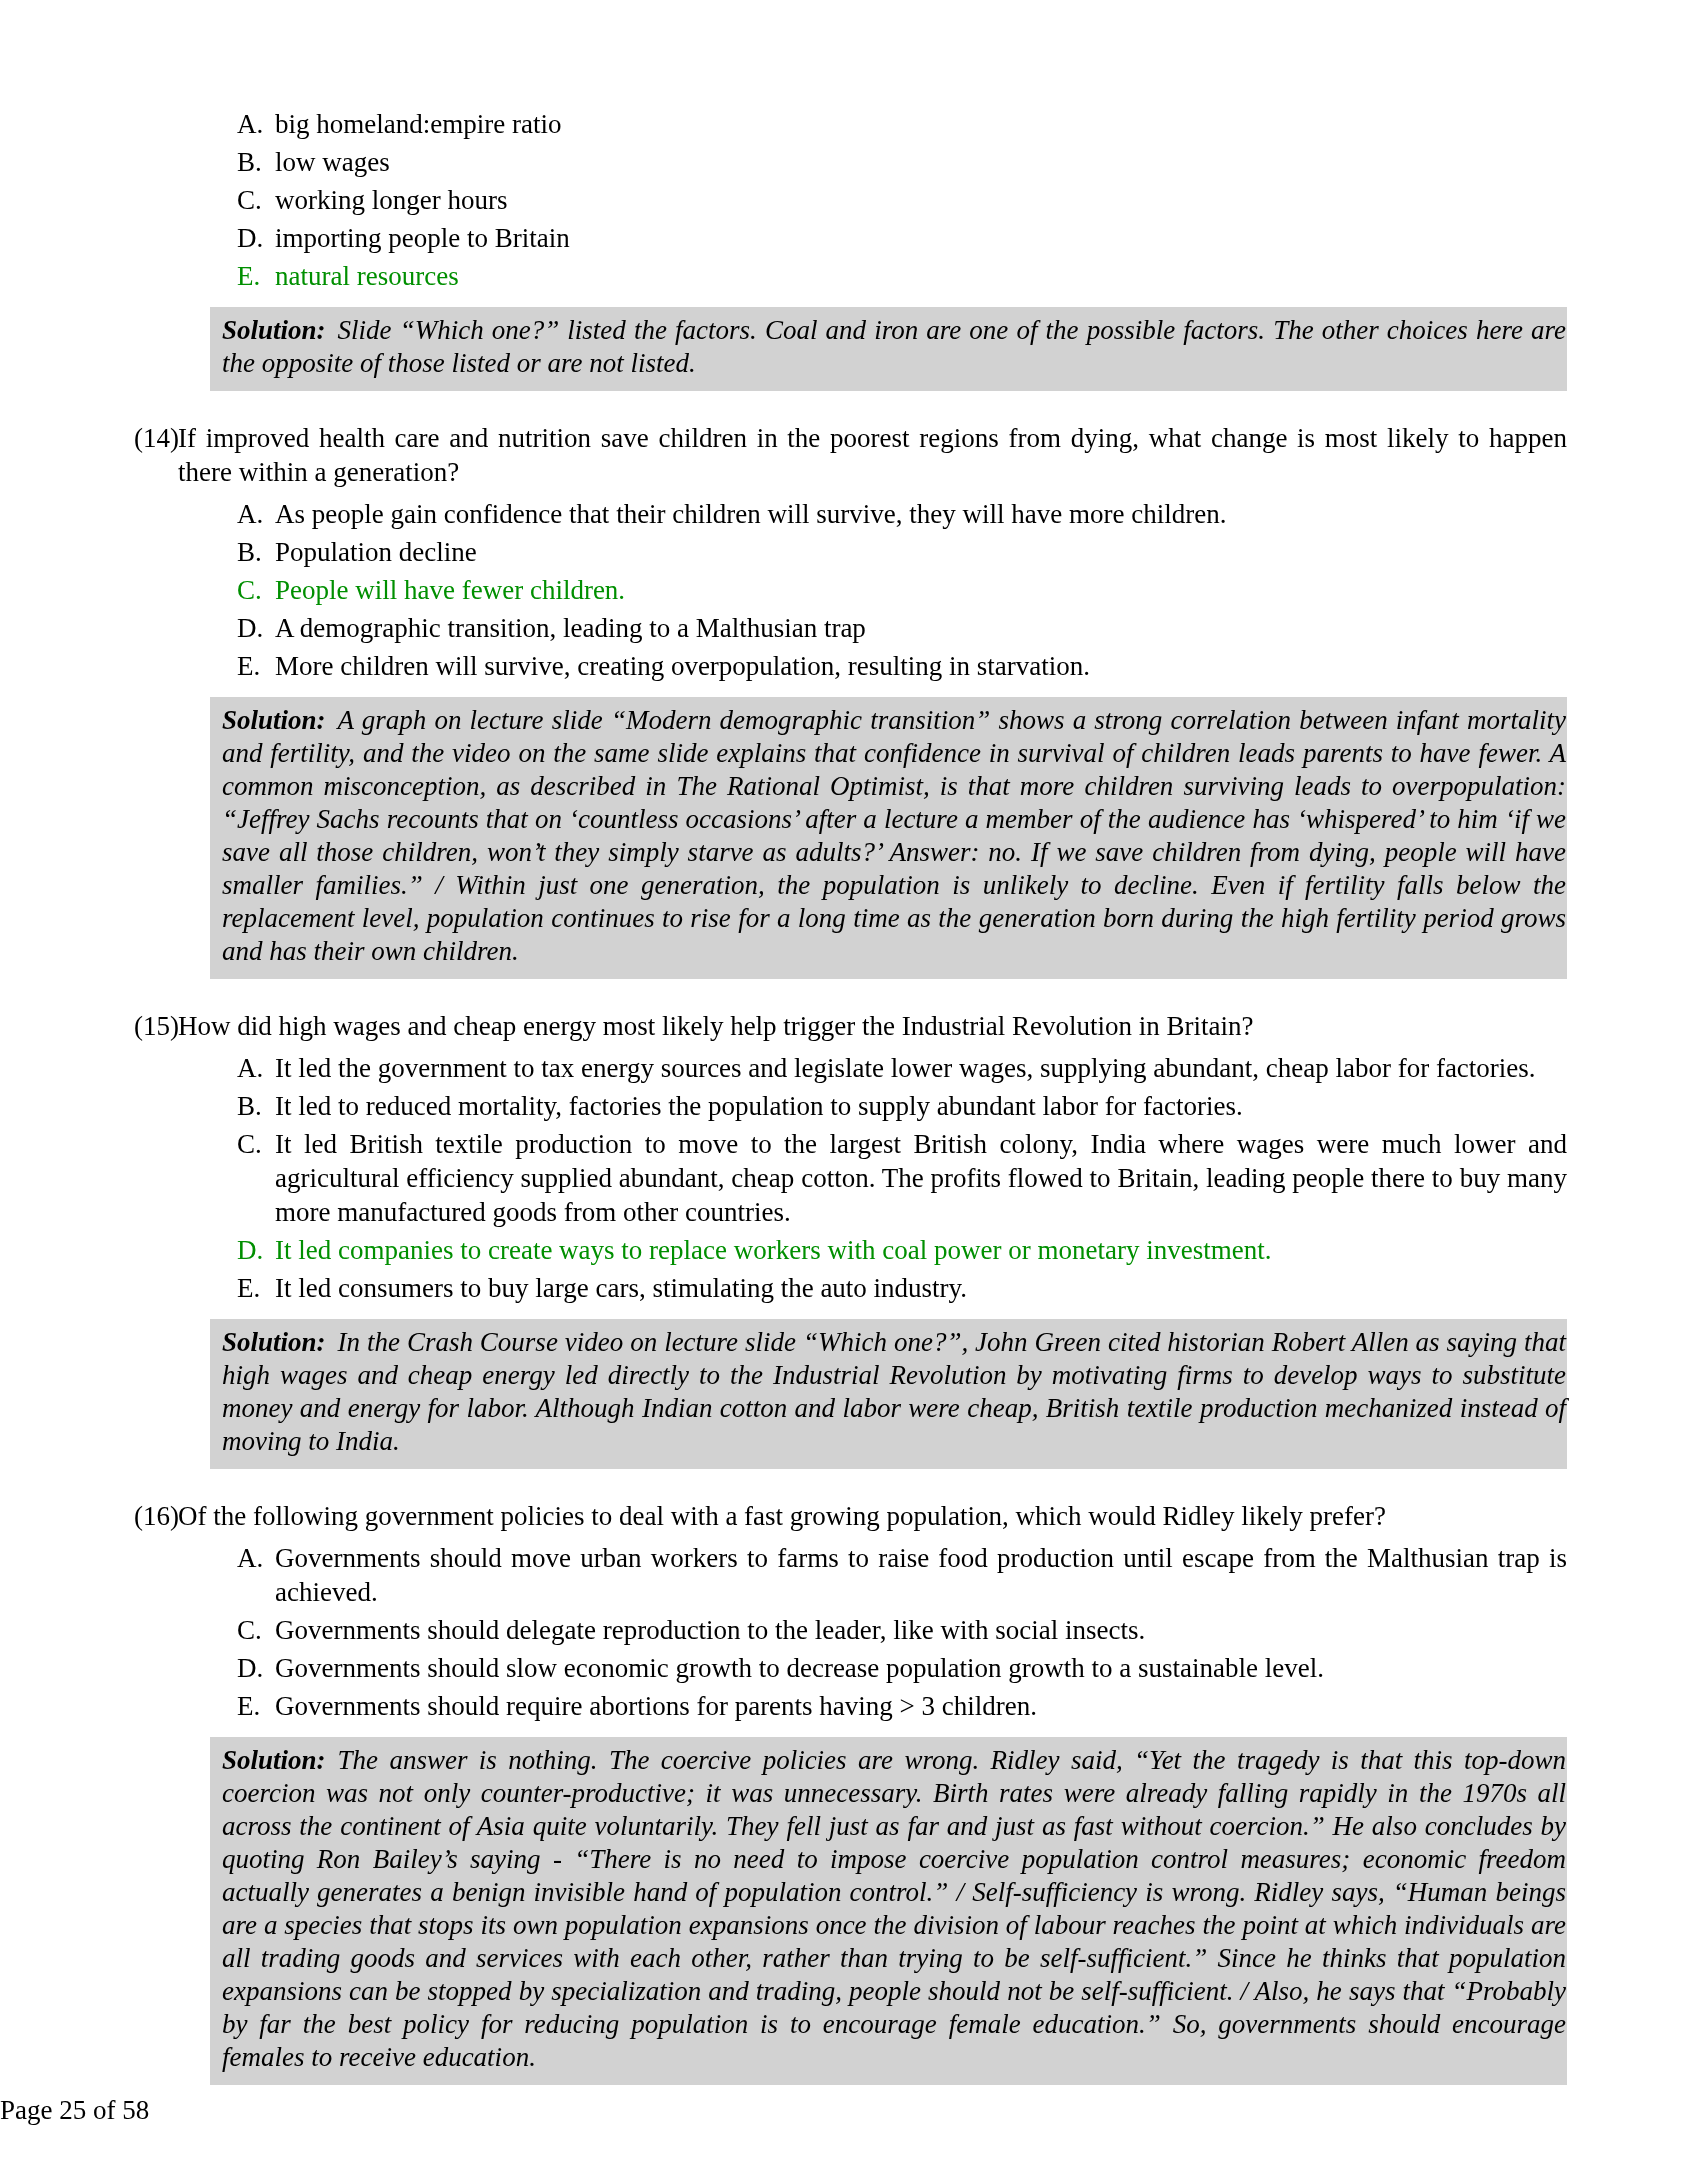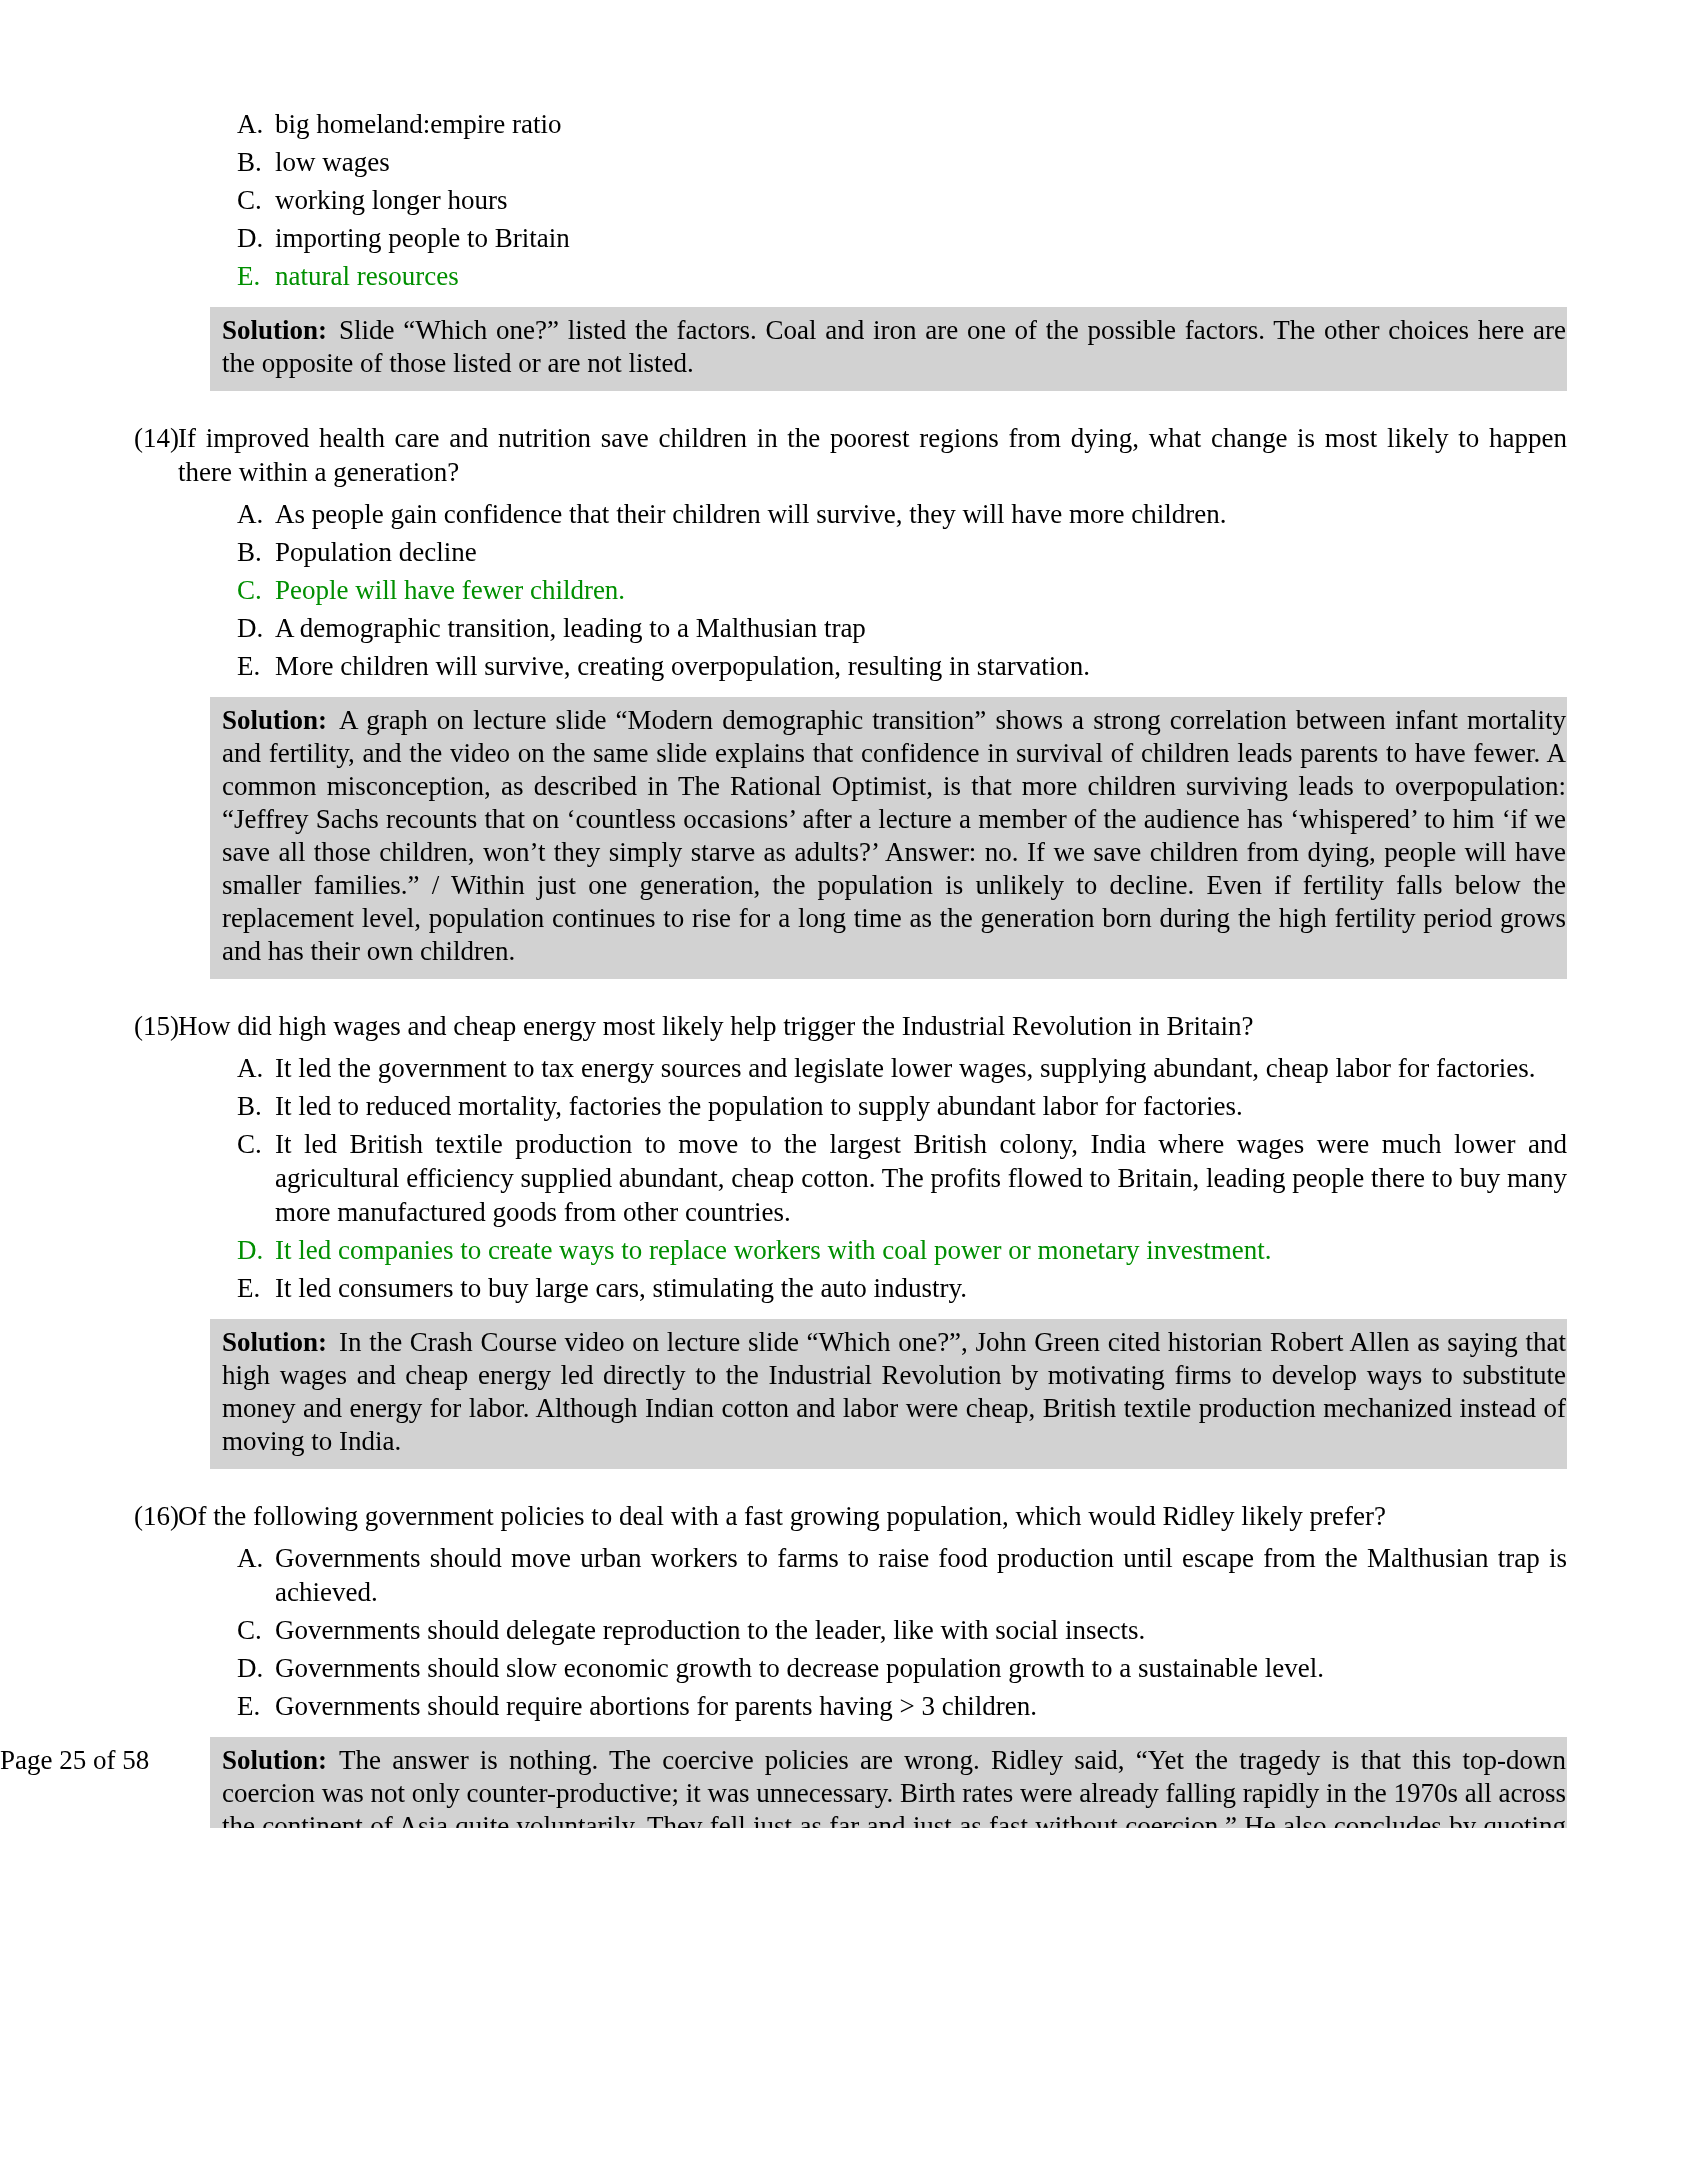--- a/index.html
+++ b/index.html
@@ -1,19 +1,19 @@
 <!DOCTYPE html>
 <html><head>
 <meta charset="utf-8">
 <style>
   html, body { margin: 0; padding: 0; background: #ffffff; }
   .page {
     position: relative;
     width: 1683px;
-    height: 1828px;
+    height: 2178px;
     background: #ffffff;
     overflow: hidden;
     font-family: "Liberation Serif", serif;
     font-size: 27px;
     color: #000000;
   }
   .content {
     position: absolute;
     top: 107px;
     left: 0;
@@ -40,20 +40,21 @@
     text-align: justify;
   }
   .qnum { position: absolute; left: -44px; }
   
   .solution {
     margin: 14px 116px 30px 210px;
     background: var(--solbg);
     padding: 7px 1px 11px 12px;
     line-height: 33px;
     text-align: justify;
+    font-style: italic;
   }
   .solution .sol-label { font-weight: bold; margin-right: 12px; }
   .footer {
     position: absolute;
     bottom: 51px;
     left: 0;
     width: 100%;
     text-align: left;
     line-height: 33px;
   }

